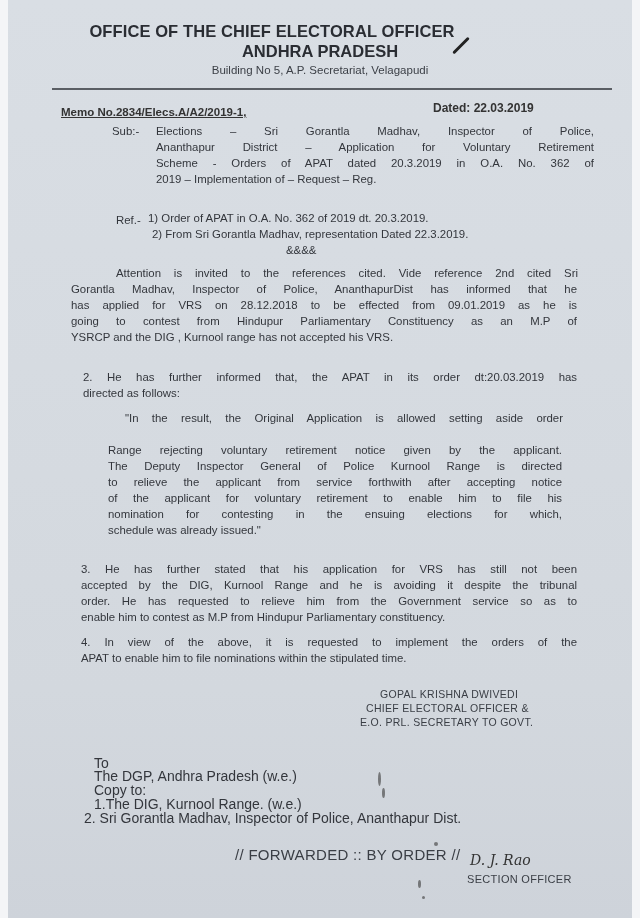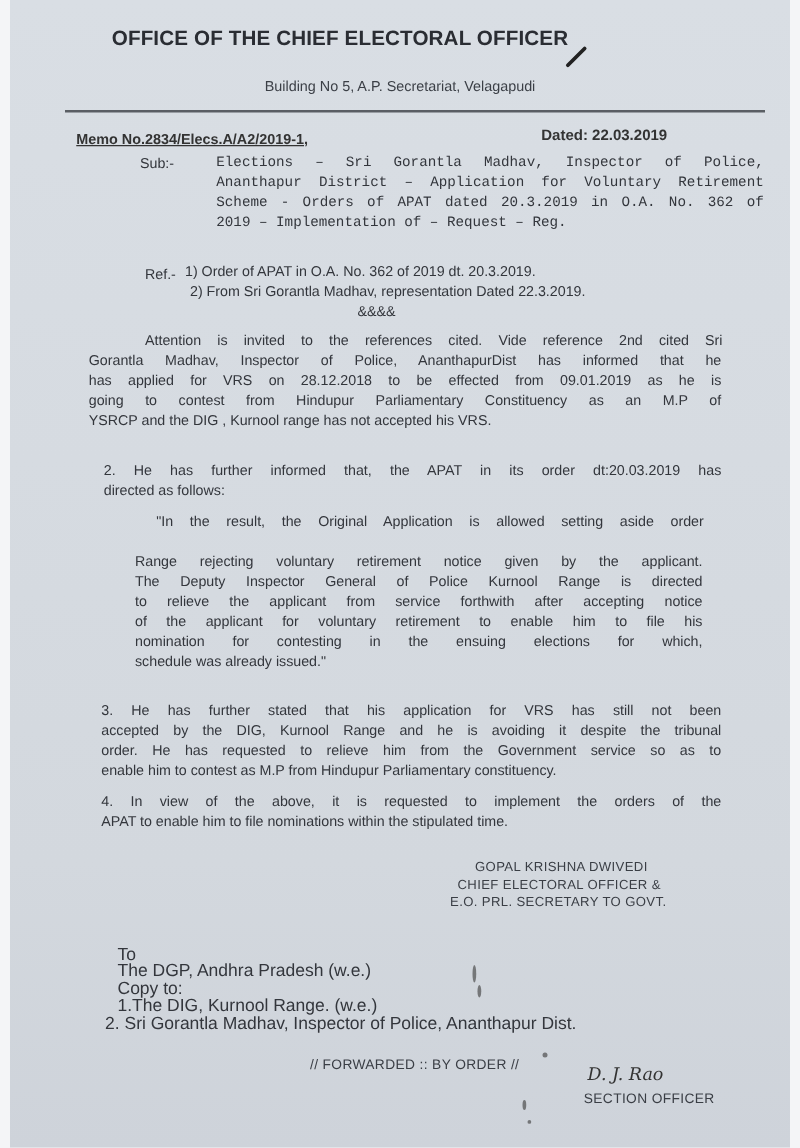--- a/index.html
+++ b/index.html
@@ -17,37 +17,38 @@
   .hdr1 { top:22px; left:0; width:528px; text-align:center; font-size:16.5px; font-weight:bold; color:#2a2d33; letter-spacing:0.1px; }
   .hdr2 { top:42px; left:0; width:624px; text-align:center; font-size:16.5px; font-weight:bold; color:#2a2d33; }
   .hdr3 { top:64px; left:0; width:624px; text-align:center; font-size:11.5px; color:#3b3f46; }
   .pen { top:44px; left:442px; width:22px; height:3px; background:#222; transform:rotate(-45deg); border-radius:2px; }
   .rule { top:88px; left:44px; width:560px; height:2px; background:#5a5e64; }
   .memo { top:106px; left:53px; font-size:11.5px; font-weight:bold; text-decoration:underline; color:#333; }
   .dated { top:101px; left:425px; font-size:12px; font-weight:bold; color:#333; }
   .t { font-size:11.4px; line-height:16px; color:#33363c; }
   .just { white-space:normal; text-align:justify; text-align-last:justify; }
   .sub-label { top:123px; left:104px; }
-  .sub-line { left:165px; width:438px;font-family:Liberation Mono, monospace; }
+  .sub-line { left:148px; width:438px; }
   .ref-label { top:212px; left:108px; }
   .para { left:63px; width:506px; }
   .quote { left:100px; width:454px; }
   .sig { left:372px; font-size:10.5px; color:#3a3e45; letter-spacing:0.3px; }
   .to { left:86px; font-size:14px; color:#33363c; }
-  .fwd { top:846px; left:240px; font-size:11px; color:#3a3e45; letter-spacing:0.3px; }
+  .fwd { top:846px; left:227px; font-size:15px; color:#3a3e45; letter-spacing:0.3px; }
   .so { top:873px; left:459px; font-size:11px; color:#3a3e45; letter-spacing:0.3px; }
   .signature { top:852px; left:462px; font-family:"DejaVu Serif", serif; font-style:italic; font-size:14px; color:#333; }
   .speck { position:absolute; background:#444; border-radius:50%; opacity:0.65; }
 </style>
 </head>
 <body>
 
 <div class="paper">
 
   <div class="abs hdr1">OFFICE OF THE CHIEF ELECTORAL OFFICER</div>
+  <div class="abs hdr2">ANDHRA PRADESH</div>
   <div class="abs hdr3">Building No 5, A.P. Secretariat, Velagapudi</div>
   <div class="abs pen"></div>
   <div class="abs rule"></div>
 
   <div class="abs memo">Memo No.2834/Elecs.A/A2/2019-1,</div>
   <div class="abs dated">Dated: 22.03.2019</div>
 
   <div class="abs t sub-label">Sub:-</div>
   <div class="abs t sub-line just" style="top:123px">Elections – Sri Gorantla Madhav, Inspector of Police,</div>
   <div class="abs t sub-line just" style="top:139px">Ananthapur District – Application for Voluntary Retirement</div>

